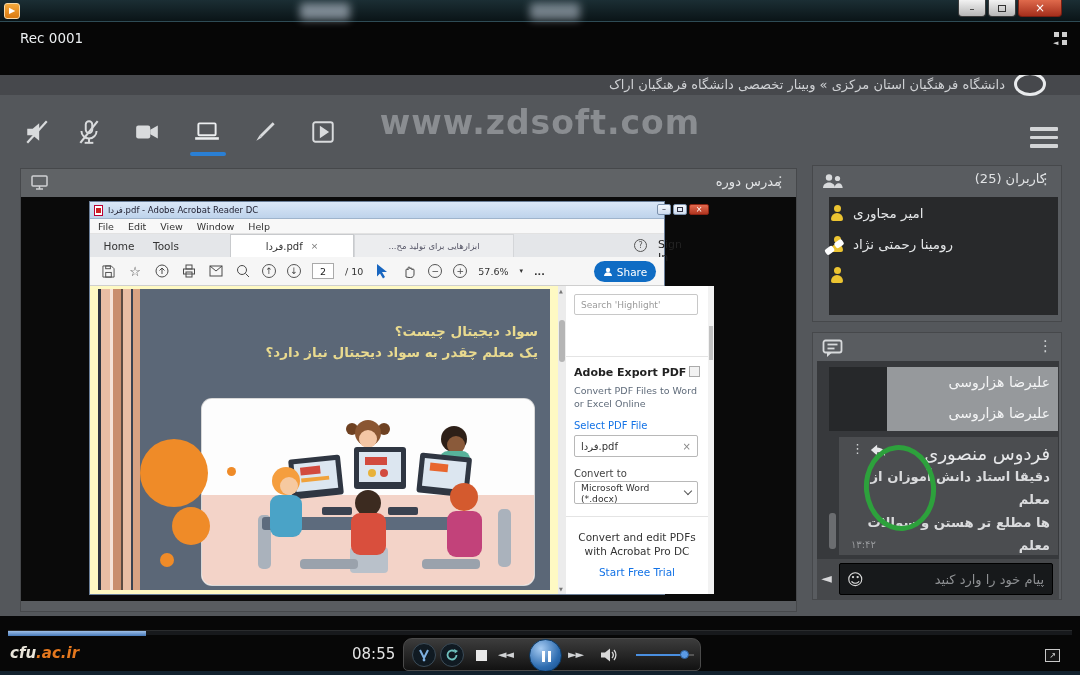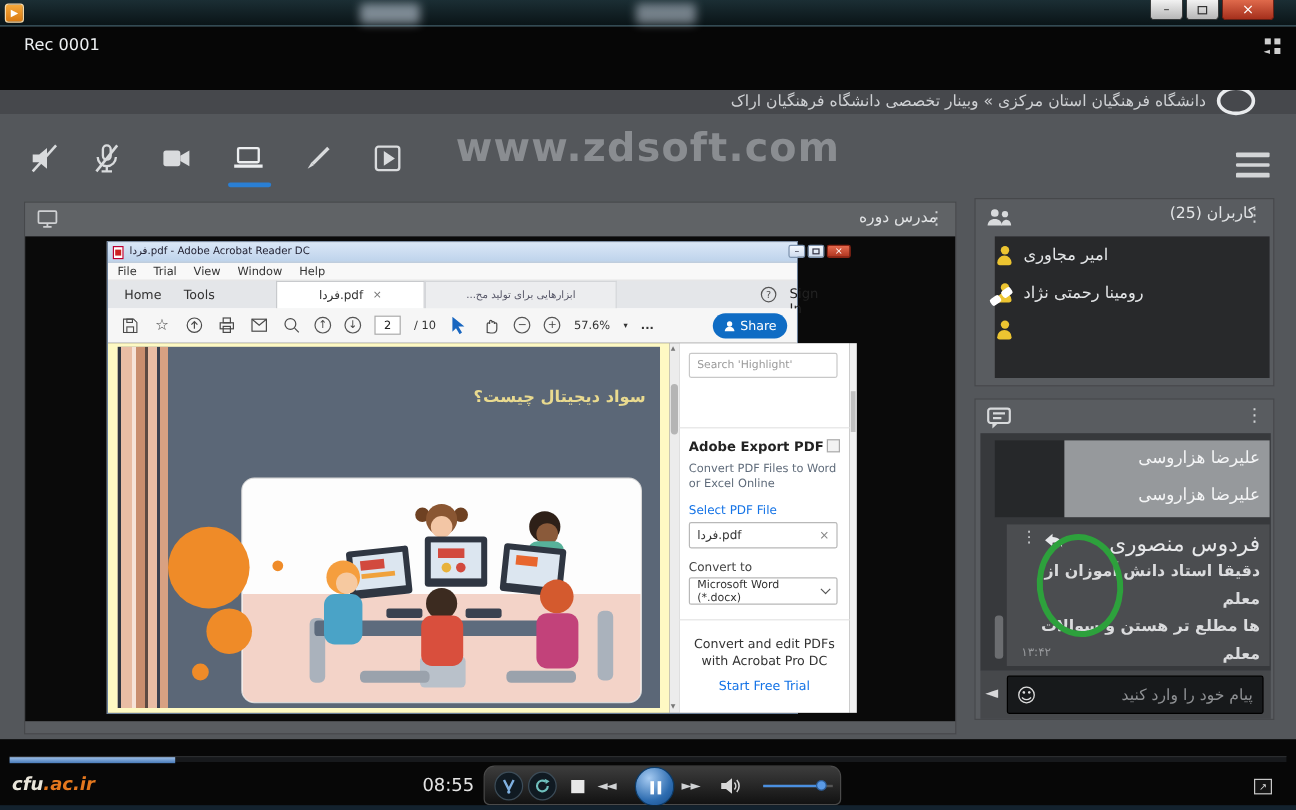--- a/index.html
+++ b/index.html
@@ -284,21 +284,21 @@
             </span>
           <span class="ttl">فردا.pdf - Adobe Acrobat Reader DC</span>
           <span class="acro-btn" style="left:567px;width:14px;">–</span>
           <span class="acro-btn" style="left:583px;width:14px;">
               <i style="display:block;width:6px;height:5px;border:1px solid #334;"></i>
             </span>
           <span class="acro-btn" style="left:599px;width:20px;background:linear-gradient(#e46a4e,#b03520);color:#fff;border-color:#8a2414;">×</span>
         </div>
         <div class="acro-menu">
           <span>File</span>
-          <span>Trial</span>
+          <span>Edit</span>
           <span>View</span>
           <span>Window</span>
           <span>Help</span>
         </div>
         <div class="acro-tabs">
           <span class="acro-tab tab-home">Home</span>
           <span class="acro-tab tab-tools">Tools</span>
           <span class="acro-tab tab-doc">
             <span>فردا.pdf</span>
             <span class="x">×</span>
@@ -368,20 +368,21 @@
             </svg>
           <span>Share</span>
         </div>
 
         <div class="acro-content">
           <div class="doc-area">
             <div class="slide">
               <div class="slide-stripes"></div>
               <div class="slide-title">
                 <div>سواد دیجیتال چیست؟</div>
+                <div>یک معلم چقدر به سواد دیجیتال نیاز دارد؟</div>
               </div>
               <div class="illus">
                 <svg width="332" height="186" viewBox="0 0 332 186">
                   <rect x="0" y="0" width="332" height="186" fill="#fdfdfd"></rect>
                   <rect x="0" y="96" width="332" height="90" fill="#f3d3c8"></rect>
                   <rect x="148" y="148" width="38" height="26" rx="4" fill="#b9c1ca"></rect>
                   <rect x="296" y="110" width="13" height="58" rx="5" fill="#aab2bc"></rect>
                   <rect x="56" y="116" width="13" height="54" rx="5" fill="#aab2bc"></rect>
                   <circle cx="150" cy="30" r="6" fill="#6e4122"></circle>
                     <circle cx="182" cy="30" r="6" fill="#6e4122"></circle>

